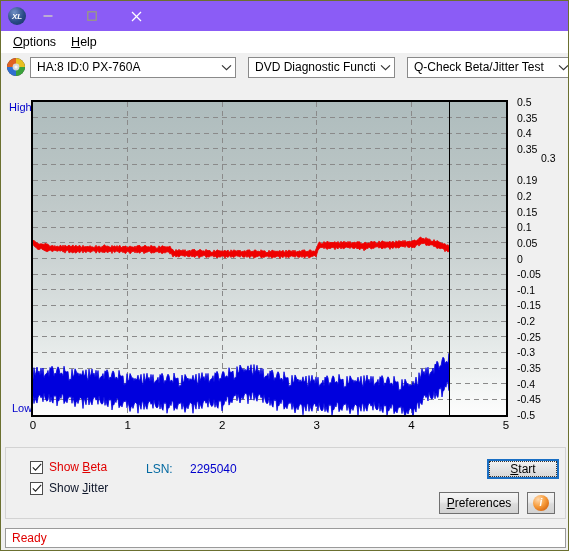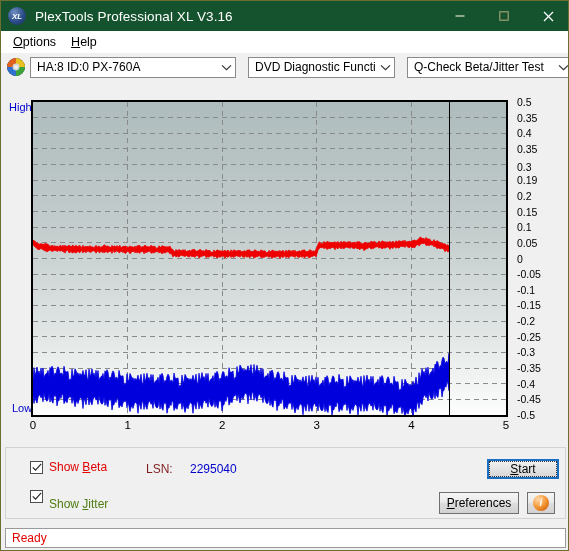--- a/index.html
+++ b/index.html
@@ -20,21 +20,21 @@
     border: 1px solid #6b7030;
     box-sizing: border-box;
   }
 
   
   .titlebar {
     position: absolute;
     top: 0; left: 0;
     width: 569px;
     height: 30px;
-    background: #14532d;
+    background: #8b5cf6;
     display: flex;
     align-items: center;
     box-sizing: border-box;
   }
   .app-icon {
     width: 18px; height: 18px;
     margin-left: 7px;
     border-radius: 50%;
     background: radial-gradient(circle at 35% 30%, #6f8fc4 0%, #2a4b86 55%, #13305e 100%);
     display: flex; align-items: center; justify-content: center;
@@ -213,27 +213,27 @@
     border: 1px solid #4d4d4d;
     background: #ffffff;
     box-sizing: border-box;
     display: flex; align-items: center; justify-content: center;
     flex: 0 0 auto;
   }
   .checkbox svg { display: block; }
   .cb-label { margin-left: 6px; font-size: 12px; white-space: nowrap; }
   .cb-label u { text-decoration: underline; }
   #lbl-beta   { color: #e00000; }
-  #lbl-jitter { color: #4d7c0f; margin-top: 16px; }
+  #lbl-jitter { color: #0f172a; }
 
   .lsn-label {
     position: absolute;
     left: 140px; top: 14px;
     font-size: 12px;
-    color: #7f1d1d;
+    color: #0369a1;
   }
   .lsn-value {
     position: absolute;
     left: 184px; top: 14px;
     font-size: 12px;
     color: #0000cc;
   }
 
   .btn {
     position: absolute;
@@ -297,21 +297,20 @@
     color: #e00000;
   }
 </style>
 </head>
 <body>
 
 <div id="app">
 
   <div class="titlebar">
     <div class="app-icon">XL</div>
-    <div class="title-text">PlexTools Professional XL V3.16</div>
     <div class="win-btns">
       <div class="win-btn">
         <svg width="12" height="12" viewBox="0 0 12 12">
           <line x1="1.5" y1="6" x2="10.5" y2="6" stroke="#d6d9c0" stroke-width="1.3"></line>
         </svg>
       </div>
       <div class="win-btn">
         <svg width="12" height="12" viewBox="0 0 12 12">
           <rect x="1.8" y="1.8" width="8.4" height="8.4" fill="none" stroke="#9ba077" stroke-width="1.2"></rect>
         </svg>
@@ -404,21 +403,21 @@
             <line x1="416.24" x2="416.24" y1="0" y2="313" stroke="#000000" stroke-width="1.4" shape-rendering="crispEdges"></line>
           </svg>
       </div>
     </div>
 
     <div class="ytick-labels" id="ytick-labels">
         <span style="top: 4px;">0.5</span>
         <span style="top: 19.65px;">0.35</span>
         <span style="top: 35.3px;">0.4</span>
         <span style="top: 50.95px;">0.35</span>
-        <span style="top: 69px;">0.3</span>
+        <span style="top: 60px; margin-left: 24px;">0.3</span>
         <span style="top: 82.25px;">0.19</span>
         <span style="top: 97.9px;">0.2</span>
         <span style="top: 113.55px;">0.15</span>
         <span style="top: 129.2px;">0.1</span>
         <span style="top: 144.85px;">0.05</span>
         <span style="top: 160.5px;">0</span>
         <span style="top: 176.15px;">-0.05</span>
         <span style="top: 191.8px;">-0.1</span>
         <span style="top: 207.45px;">-0.15</span>
         <span style="top: 223.1px;">-0.2</span>

